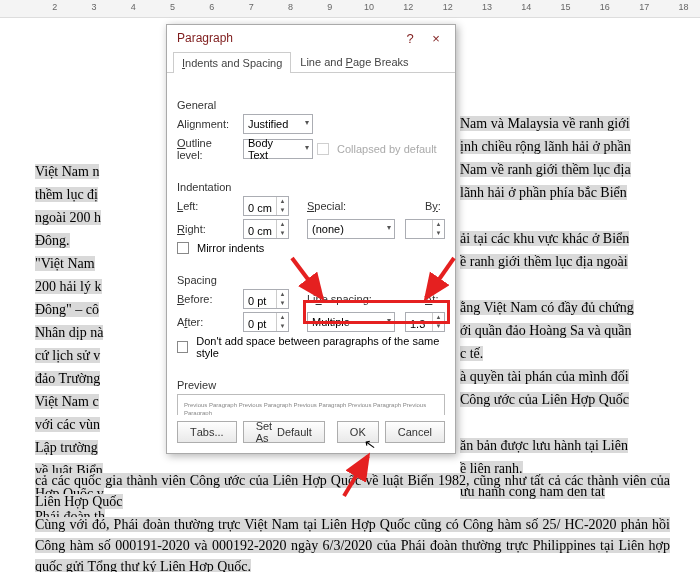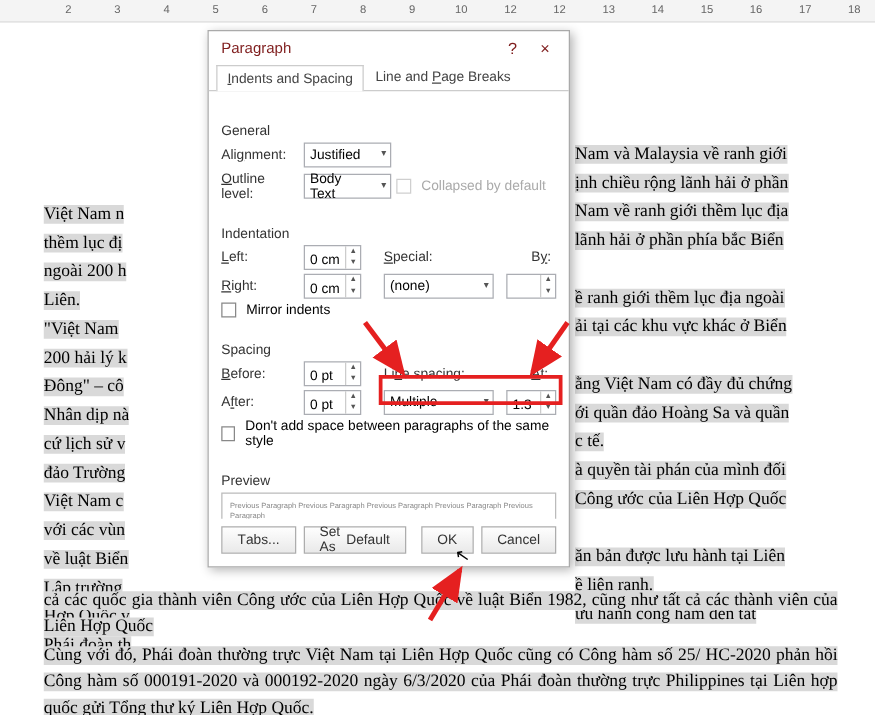--- a/index.html
+++ b/index.html
@@ -75,42 +75,42 @@
     <span class="rnum" style="left:99%">18</span>
   </div>
 </div>
 
 <div class="doc">
 
   <div style="position:absolute; top:95px; left:35px; width:135px; text-align:left;margin-top:48px;">
     <p><span class="hl">Việt Nam n</span></p>
     <p><span class="hl">thềm lục đị</span></p>
     <p><span class="hl">ngoài 200 h</span></p>
-    <p><span class="hl">Liên.</span></p>
+    <p><span class="hl">Đông.</span></p>
     <p><span class="hl">"Việt Nam </span></p>
     <p><span class="hl">200 hải lý k</span></p>
     <p><span class="hl">Đông" – cô</span></p>
     <p><span class="hl">Nhân dịp nà</span></p>
     <p><span class="hl">cứ lịch sử v</span></p>
     <p><span class="hl">đảo Trường</span></p>
     <p><span class="hl">Việt Nam c</span></p>
     <p><span class="hl">với các vùn</span></p>
+    <p><span class="hl">Lập trường </span></p>
     <p><span class="hl">về luật Biển</span></p>
-    <p><span class="hl">Lập trường </span></p>
     <p><span class="hl">Hợp Quốc v</span></p>
     <p><span class="hl">Phái đoàn th</span></p>
   </div>
   <div style="position:absolute; top:95px; left:460px; right:30px; text-align:right;">
     <p><span class="hl">Nam và Malaysia về ranh giới</span></p>
     <p><span class="hl">ịnh chiều rộng lãnh hải ở phần</span></p>
     <p><span class="hl">Nam về ranh giới thềm lục địa</span></p>
     <p><span class="hl">lãnh hải ở phần phía bắc Biển</span></p>
     <p>&nbsp;</p>
+    <p><span class="hl">ải tại các khu vực khác ở Biển</span></p>
     <p><span class="hl">ề ranh giới thềm lục địa ngoài</span></p>
-    <p><span class="hl">ải tại các khu vực khác ở Biển</span></p>
     <p>&nbsp;</p>
     <p><span class="hl">ằng Việt Nam có đầy đủ chứng</span></p>
     <p><span class="hl">ới quần đảo Hoàng Sa và quần</span></p>
     <p><span class="hl">c tế.</span></p>
     <p><span class="hl">à quyền tài phán của mình đối</span></p>
     <p><span class="hl">Công ước của Liên Hợp Quốc</span></p>
     <p>&nbsp;</p>
     <p><span class="hl">ăn bản được lưu hành tại Liên</span></p>
     <p><span class="hl">ề liên ranh.</span></p>
     <p><span class="hl">ưu hành công hàm đến tất</span></p>

